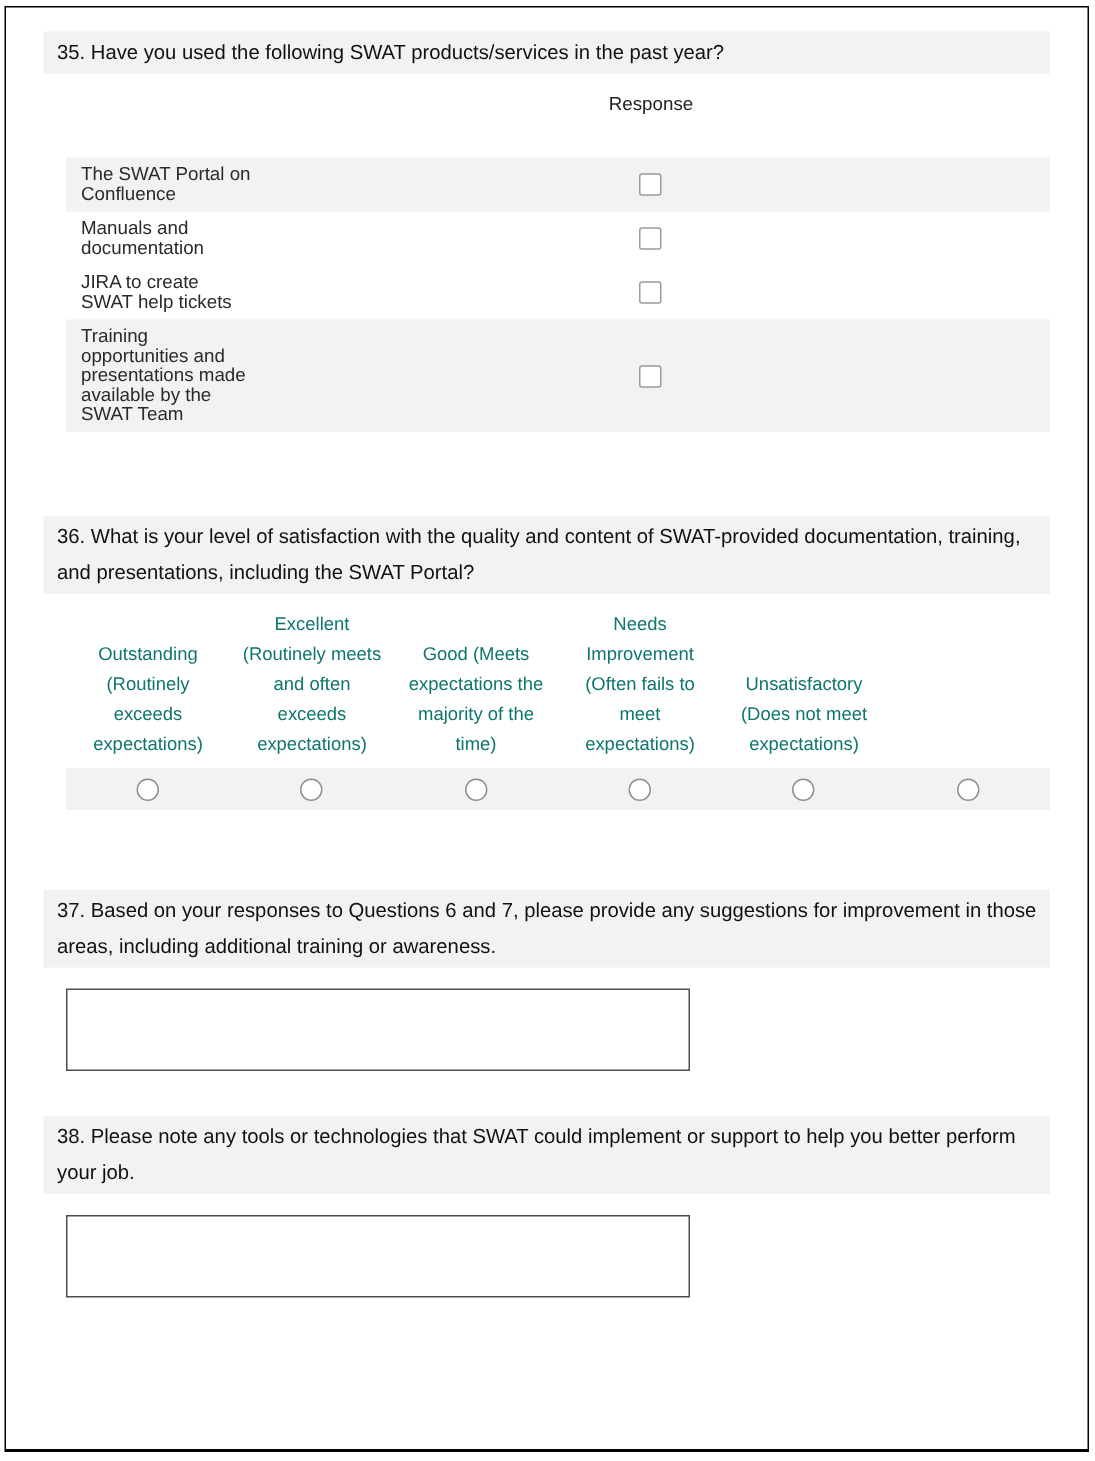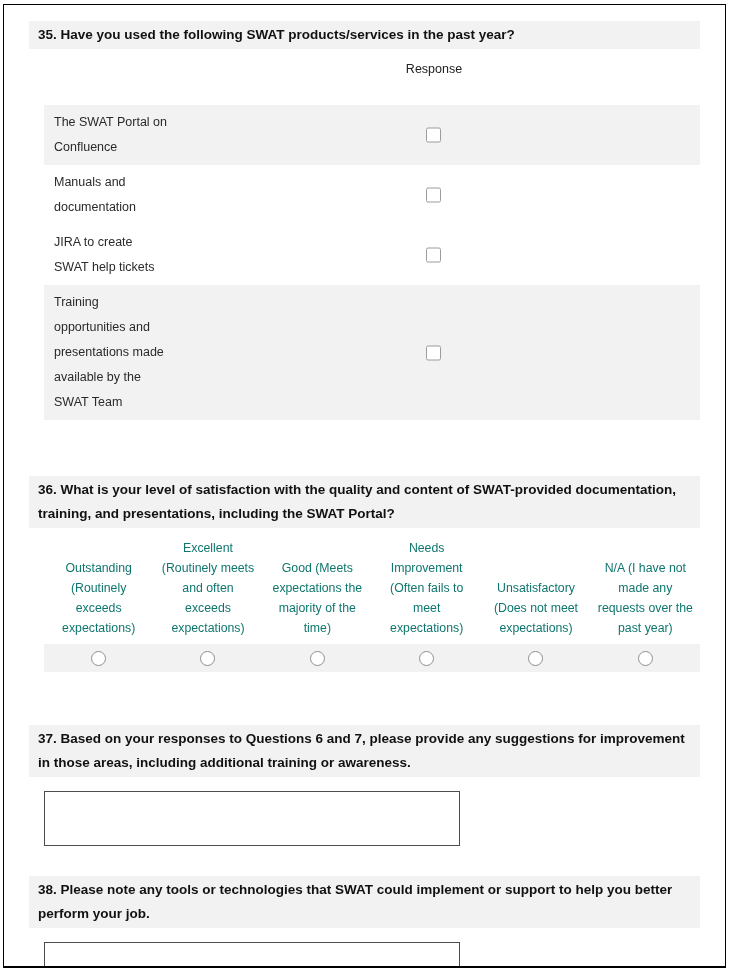--- a/index.html
+++ b/index.html
@@ -14,38 +14,38 @@
     height: 964px;
     margin: 4px 3px;
     border: 1px solid #000;
     border-bottom-width: 2px;
     background: #fff;
     padding: 16px 25px 0 25px;
     overflow: hidden;
   }
   .qheader {
     background: #f2f2f2;
-    font-weight: bold;
+    font-weight: normal;
     font-size: 13.5px;
     line-height: 24px;
     padding: 2px 9px;
     color: #111;
   }
 
   
   .resp-row { position: relative; height: 18px; margin: 13px 0 25px 15px; font-size: 12.5px; color: #222; }
   .resp-row span { position: absolute; left: 390px; transform: translateX(-50%); }
   .q35-table { margin-left: 15px; width: 656px; }
   .trow { position: relative; }
   .trow.shade { background: #f2f2f2; }
   .rlabel {
     width: 140px;
     padding: 5px 10px;
     font-size: 12.5px;
-    line-height: 25px;
+    line-height: 13px;
     color: #2a2a2a;
   }
   .rlabel .inner { display: inline-block; width: 115px; }
   .cbx {
     position: absolute;
     left: 382px;
     top: 50%;
     transform: translateY(-50%);
     width: 15px; height: 15px;
     border: 1px solid #9c9c9c;
@@ -139,21 +139,20 @@
 
   <section class="gap-lg">
     <div class="qheader">36. What is your level of satisfaction with the quality and content of SWAT-provided documentation, training, and presentations, including the SWAT Portal?</div>
 
     <div class="scale-labels">
       <div class="cell">Outstanding (Routinely exceeds expectations)</div>
       <div class="cell">Excellent (Routinely meets and often exceeds expectations)</div>
       <div class="cell">Good (Meets expectations the majority of the time)</div>
       <div class="cell">Needs Improvement (Often fails to meet expectations)</div>
       <div class="cell">Unsatisfactory (Does not meet expectations)</div>
-      <div class="cell">N/A (I have not made any requests over the past year)</div>
     </div>
 
     <div class="scale-radios">
       <div class="radio"></div>
       <div class="radio"></div>
       <div class="radio"></div>
       <div class="radio"></div>
       <div class="radio"></div>
       <div class="radio"></div>
     </div>

